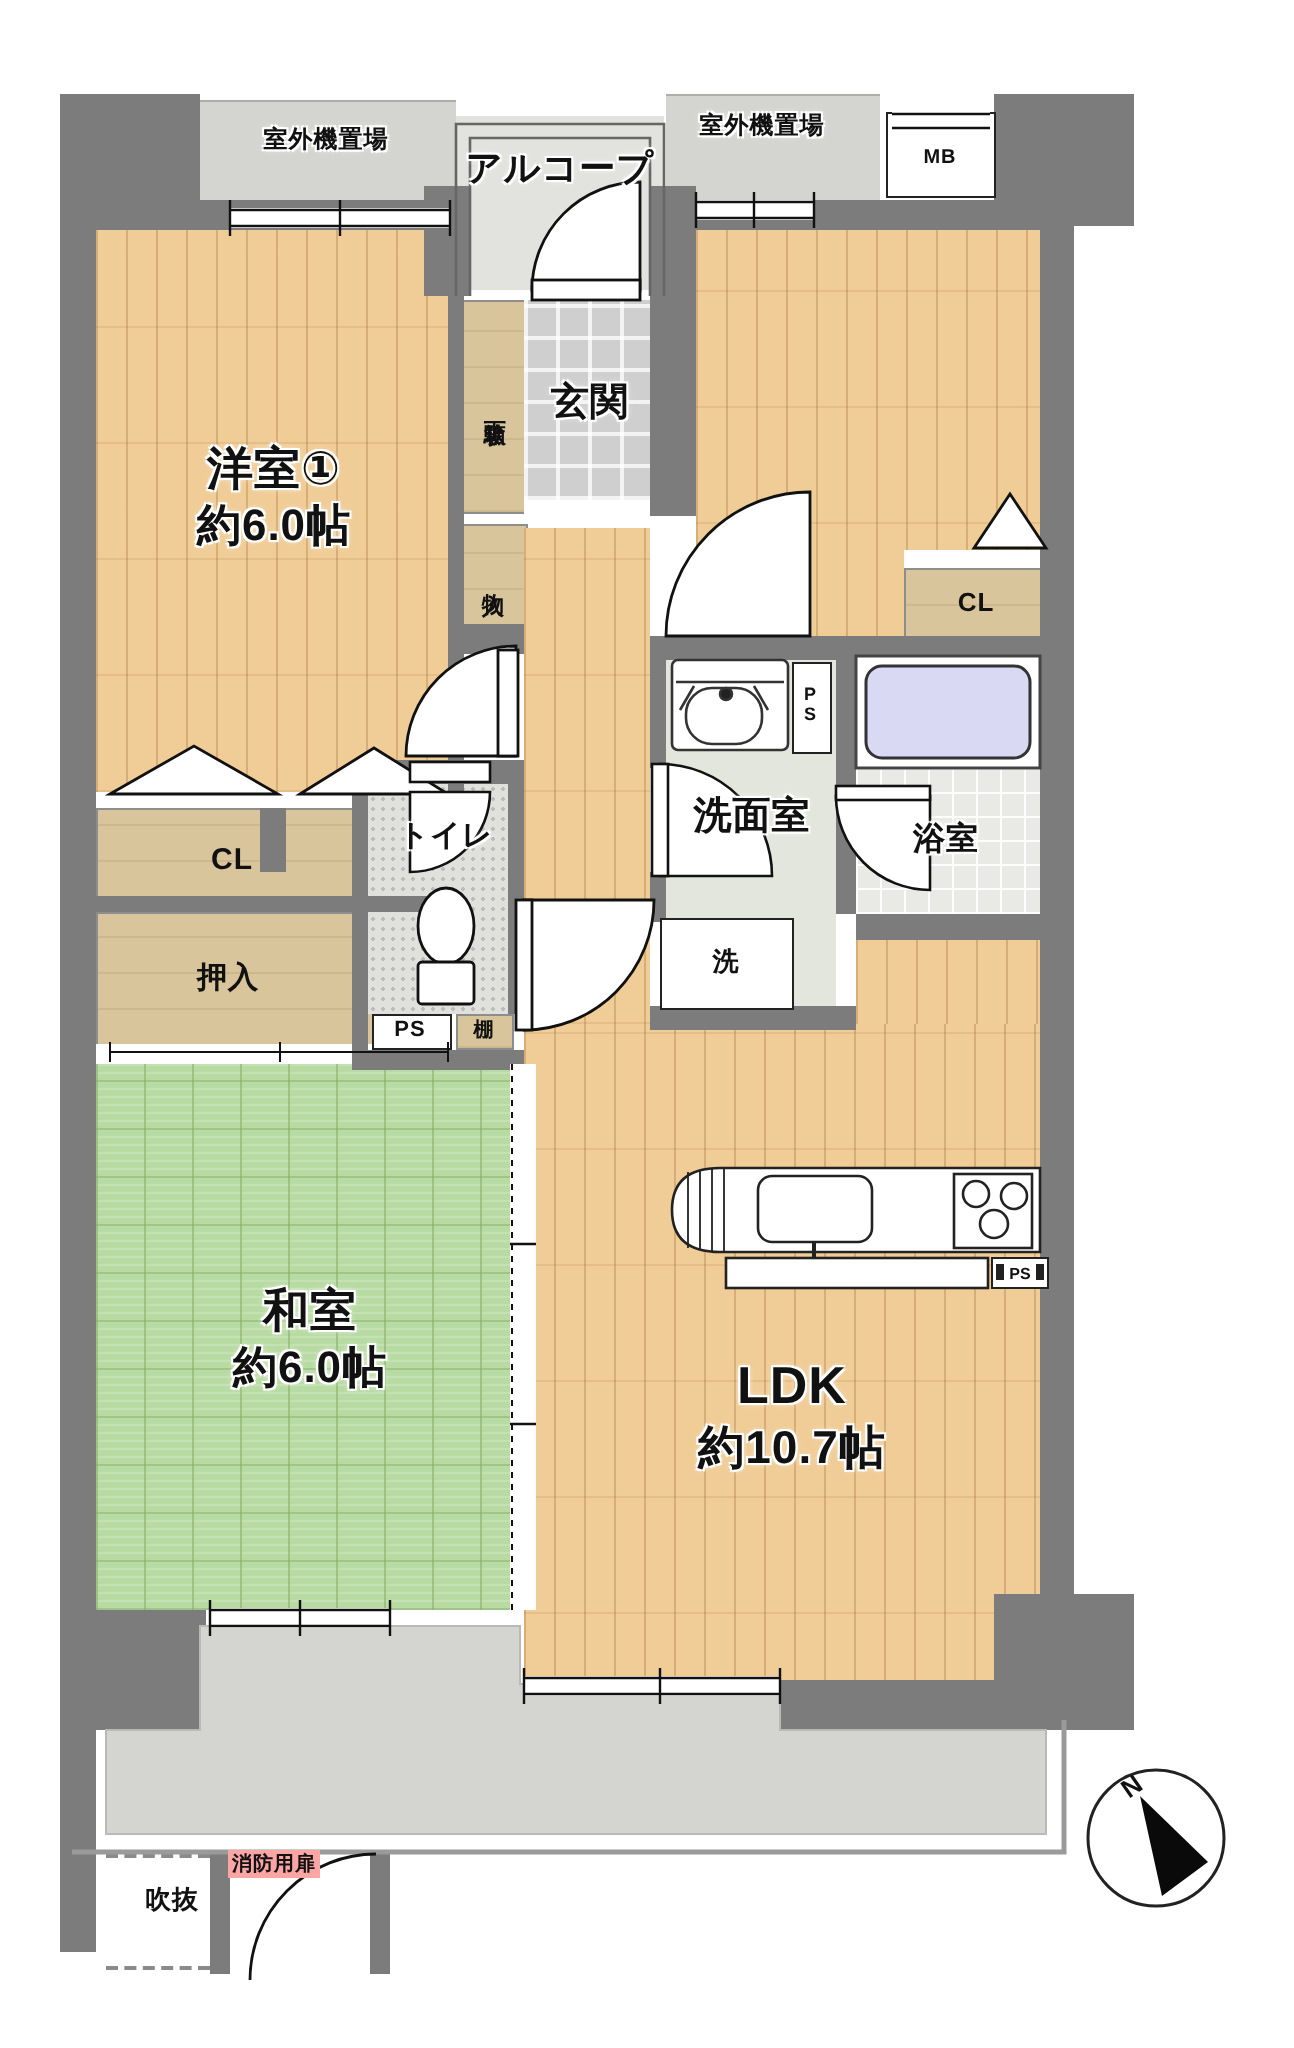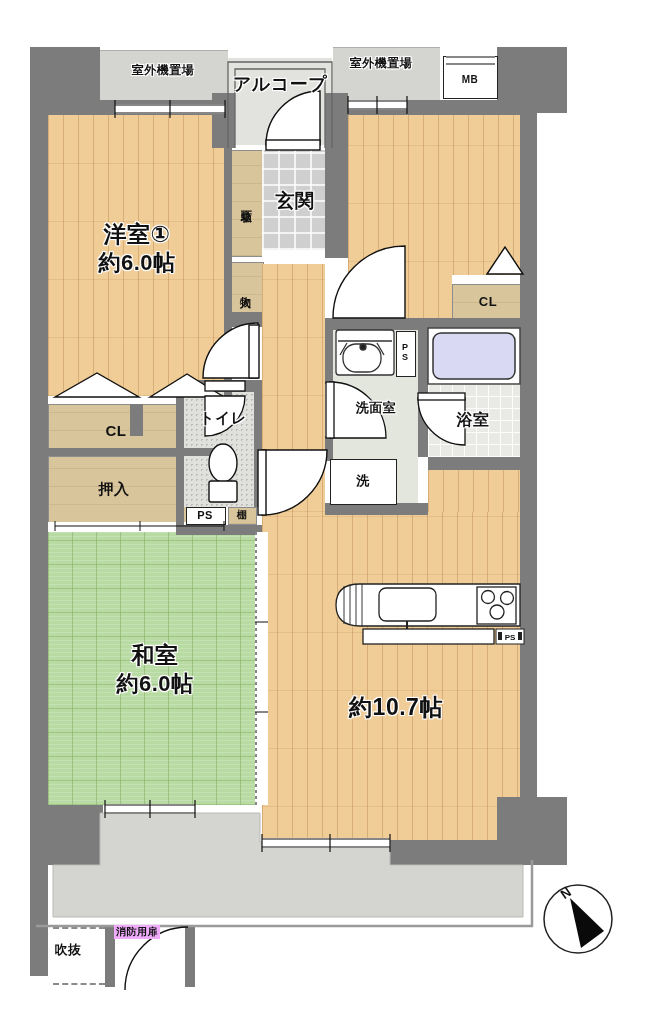--- a/index.html
+++ b/index.html
@@ -236,33 +236,34 @@
 
   <div class="lbl roomlbl" style="left:137px;top:248px;font-size:23px;">
     <div>洋室①</div>
     <div style="font-size:22px;">約6.0帖</div>
   </div>
   <div class="lbl roomlbl" style="left:155px;top:669px;font-size:23px;">
     <div>和室</div>
     <div style="font-size:22px;">約6.0帖</div>
   </div>
   <div class="lbl roomlbl" style="left:396px;top:707px;font-size:26px;">
+    <div>LDK</div>
     <div style="font-size:23px;">約10.7帖</div>
   </div>
 
   <div class="lbl plain" style="left:488px;top:301px;font-size:13px;">CL</div>
   <div class="lbl plain" style="left:116px;top:430px;font-size:15px;">CL</div>
   <div class="lbl plain" style="left:114px;top:489px;font-size:15px;">押入</div>
   <div class="lbl plain" style="left:242px;top:515px;font-size:10px;">棚</div>
 
   <div class="lbl" style="left:223px;top:418px;font-size:15px;">トイレ</div>
   <div class="lbl plain" style="left:205px;top:515px;font-size:11px;">PS</div>
-  <div class="lbl" style="left:376px;top:408px;font-size:13px;">洗面室</div>
+  <div class="lbl" style="left:376px;top:408px;font-size:19px;">洗面室</div>
   <div class="lbl plain" style="left:363px;top:481px;font-size:13px;">洗</div>
   <div class="lbl vert plain" style="left:405px;top:352px;font-size:9px;letter-spacing:0;">PS</div>
   <div class="lbl" style="left:473px;top:420px;font-size:16px;">浴室</div>
   <div class="lbl plain" style="left:510px;top:637px;font-size:8px;letter-spacing:0;">PS</div>
 
-  <div class="lbl plain" style="left:68px;top:950px;font-size:13px;">吹抜</div>
-  <div class="lbl plain" style="left:137px;top:932px;font-size:10px;background:#f0abfc;padding:0 2px;">消防用扉</div>
+  <div class="lbl plain" style="left:86px;top:950px;font-size:13px;">吹抜</div>
+  <div class="lbl plain" style="left:137px;top:932px;font-size:10px;background:#fca5a5;padding:0 2px;">消防用扉</div>
   <div class="lbl plain" style="left:566px;top:893px;font-size:13px;transform:translate(-50%,-50%) rotate(-35deg);">N</div>
 
 </div>
 
 </body></html>

